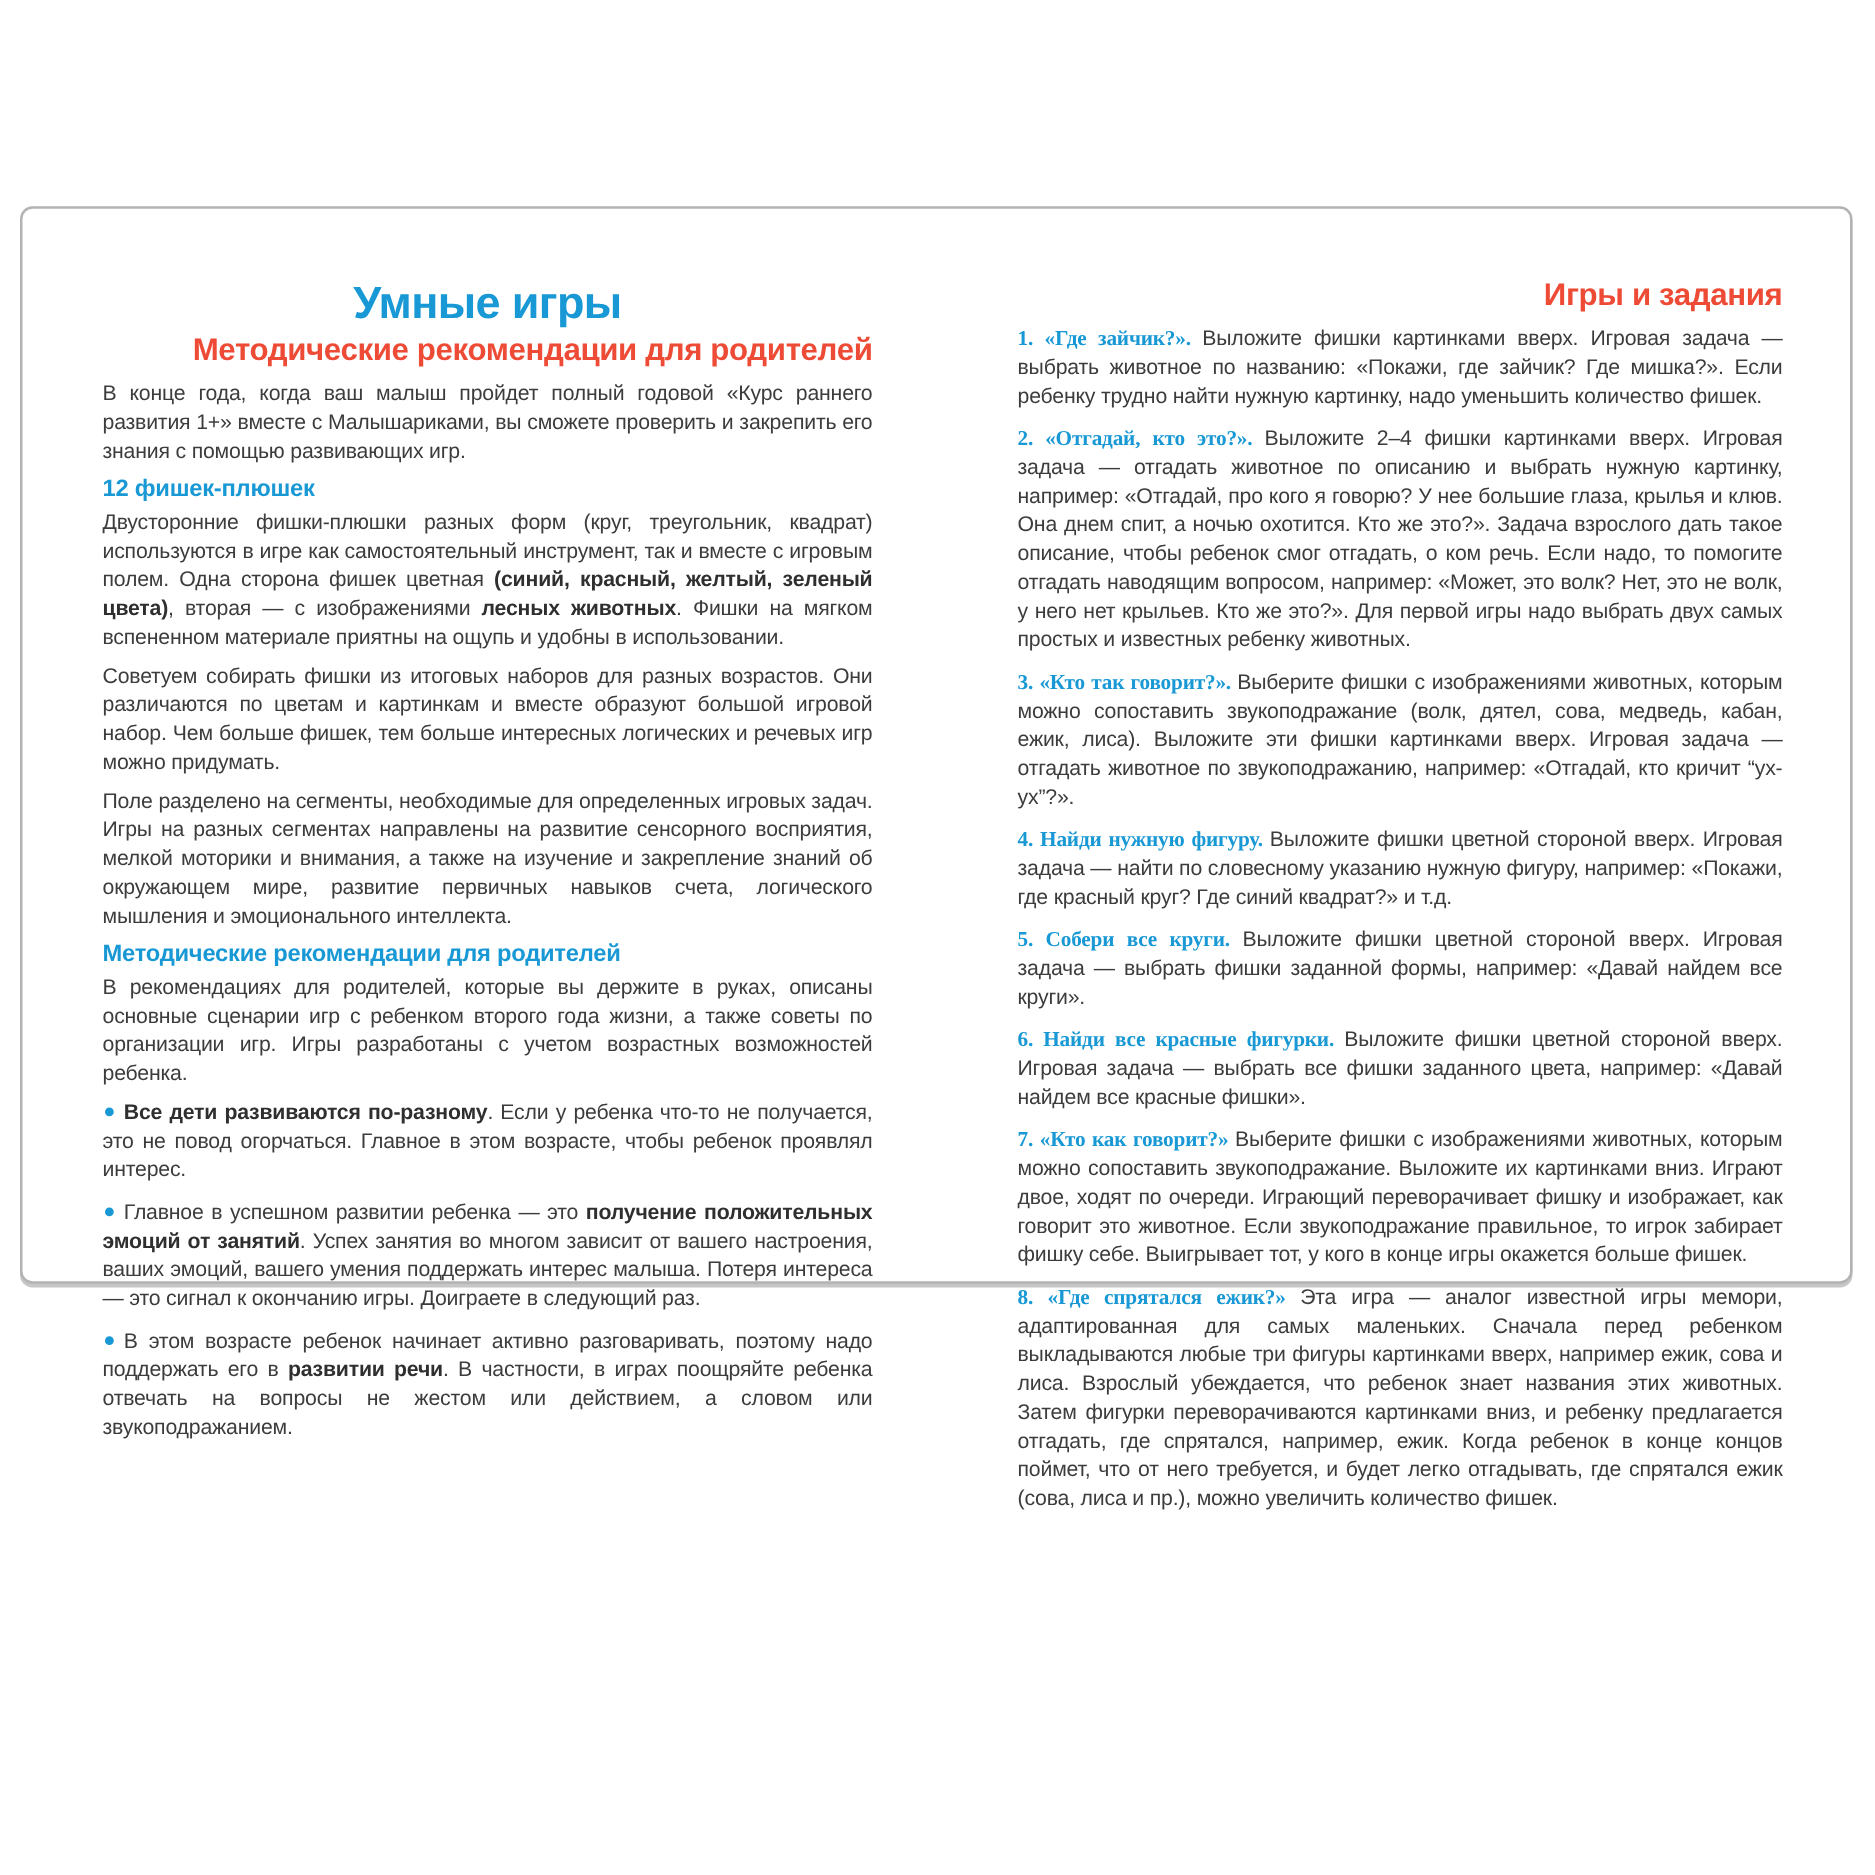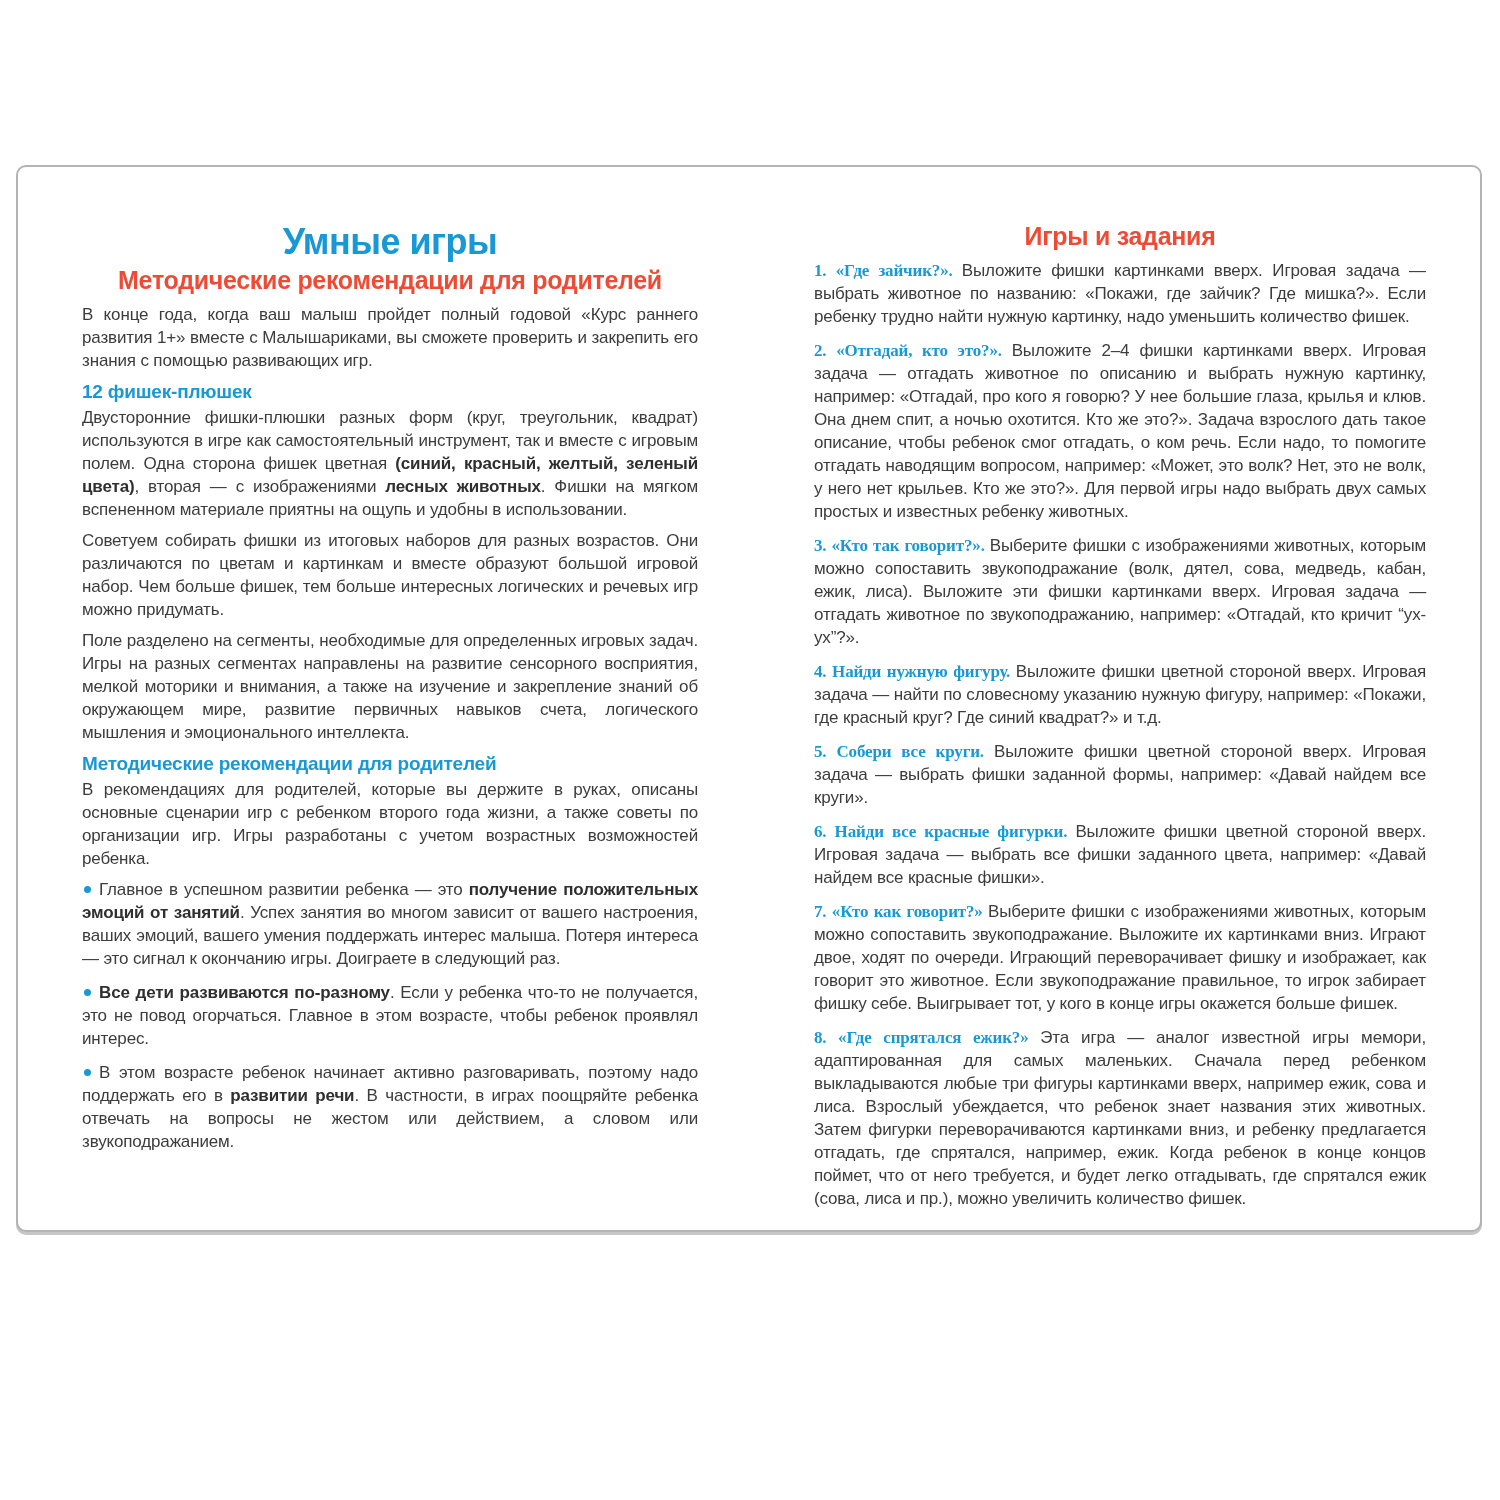--- a/index.html
+++ b/index.html
@@ -2,37 +2,37 @@
 <html style="--blue: #1898d4; --red: #ee4b36; --text: #3c3c3c; --border: #b3b3b3;"><head>
 <meta charset="utf-8">
 <style>
   html,body{margin:0;padding:0;background:#ffffff;}
   body{
     width:1500px;height:1500px;position:relative;
     font-family:"Liberation Sans","DejaVu Sans",sans-serif;
     color:var(--text,#3c3c3c);
   }
   .card{
-    position:absolute;left:16px;top:165px;width:1466px;height:1067px;
+    position:absolute;left:16px;top:165px;width:1466px;height:862px;
     background:#ffffff;
     border:2px solid var(--border,#b3b3b3);
     border-radius:10px;
     box-shadow:0 3px 0 #c6c6c6;
     box-sizing:border-box;
   }
   .col{position:absolute;top:54px;}
   .col-left{left:64px;width:616px;}
   .col-right{left:796px;width:612px;}
   h1,h2,h3,p{margin:0;padding:0;}
   h1{
     font-size:36px;line-height:42px;font-weight:bold;text-align:center;
     color:var(--blue,#1898d4);letter-spacing:-0.5px;margin-bottom:2px;
   }
   h2{
-    font-size:25px;line-height:30px;font-weight:bold;text-align:center;
+    font-size:25px;line-height:30px;font-weight:bold;text-align:right;
     color:var(--red,#ee4b36);letter-spacing:-0.3px;
   }
   h2.subtitle{margin-bottom:8px;}
   h2.section{margin-top:10px;margin-bottom:8px;}
   h3{
     font-size:19px;line-height:24px;font-weight:bold;
     color:var(--blue,#1898d4);margin-bottom:2px;letter-spacing:-0.2px;
   }
   p.body{
     font-size:17px;line-height:23px;text-align:justify;
@@ -61,22 +61,22 @@
     <h3>12 фишек-плюшек</h3>
     <p class="body"><span><span>Двусторонние фишки-плюшки разных форм (круг, треугольник, квадрат) используются в игре как самостоятельный инструмент, так и вместе с игровым полем. Одна сторона фишек цветная </span><span class="b">(синий, красный, желтый, зеленый цвета)</span><span>, вторая — с изображениями </span><span class="b">лесных животных</span><span>. Фишки на мягком вспененном материале приятны на ощупь и удобны в использовании.</span></span></p>
     <p class="body"><span><span>Советуем собирать фишки из итоговых наборов для разных возрастов. Они различаются по цветам и картинкам и вместе образуют большой игровой набор. Чем больше фишек, тем больше интересных логических и речевых игр можно придумать.</span></span></p>
 
     <p class="body"><span><span>Поле разделено на сегменты, необходимые для определенных игровых задач. Игры на разных сегментах направлены на развитие сенсорного восприятия, мелкой моторики и внимания, а также на изучение и закрепление знаний об окружающем мире, развитие первичных навыков счета, логического мышления и эмоционального интеллекта.</span></span></p>
 
     <h3>Методические рекомендации для родителей</h3>
     <p class="body"><span><span>В рекомендациях для родителей, которые вы держите в руках, описаны основные сценарии игр с ребенком второго года жизни, а также советы по организации игр. Игры разработаны с учетом возрастных возможностей ребенка.</span></span></p>
 
 
+    <p class="body bullet-item"><span class="dot"></span><span><span class="b">Все дети развиваются по-разному</span><span>. Если у ребенка что-то не получается, это не повод огорчаться. Главное в этом возрасте, чтобы ребенок проявлял интерес.</span></span></p>
     <p class="body bullet-item"><span class="dot"></span><span><span>Главное в успешном развитии ребенка — это </span><span class="b">получение положительных эмоций от занятий</span><span>. Успех занятия во многом зависит от вашего настроения, ваших эмоций, вашего умения поддержать интерес малыша. Потеря интереса — это сигнал к окончанию игры. Доиграете в следующий раз.</span></span></p>
-    <p class="body bullet-item"><span class="dot"></span><span><span class="b">Все дети развиваются по-разному</span><span>. Если у ребенка что-то не получается, это не повод огорчаться. Главное в этом возрасте, чтобы ребенок проявлял интерес.</span></span></p>
     <p class="body bullet-item"><span class="dot"></span><span><span>В этом возрасте ребенок начинает активно разговаривать, поэтому надо поддержать его в </span><span class="b">развитии речи</span><span>. В частности, в играх поощряйте ребенка отвечать на вопросы не жестом или действием, а словом или звукоподражанием.</span></span></p>
   </div>
 
   <div class="col col-right">
     <h2 class="subtitle">Игры и задания</h2>
 
     <p class="body item"><span class="lead">1. «Где зайчик?». </span><span>Выложите фишки картинками вверх. Игровая задача — выбрать животное по названию: «Покажи, где зайчик? Где мишка?». Если ребенку трудно найти нужную картинку, надо уменьшить количество фишек.</span></p>
     <p class="body item"><span class="lead">2. «Отгадай, кто это?». </span><span>Выложите 2–4 фишки картинками вверх. Игровая задача — отгадать животное по описанию и выбрать нужную картинку, например: «Отгадай, про кого я говорю? У нее большие глаза, крылья и клюв. Она днем спит, а ночью охотится. Кто же это?». Задача взрослого дать такое описание, чтобы ребенок смог отгадать, о ком речь. Если надо, то помогите отгадать наводящим вопросом, например: «Может, это волк? Нет, это не волк, у него нет крыльев. Кто же это?». Для первой игры надо выбрать двух самых простых и известных ребенку животных.</span></p>
     <p class="body item"><span class="lead">3. «Кто так говорит?». </span><span>Выберите фишки с изображениями животных, которым можно сопоставить звукоподражание (волк, дятел, сова, медведь, кабан, ежик, лиса). Выложите эти фишки картинками вверх. Игровая задача — отгадать животное по звукоподражанию, например: «Отгадай, кто кричит “ух-ух”?».</span></p>
     <p class="body item"><span class="lead">4. Найди нужную фигуру. </span><span>Выложите фишки цветной стороной вверх. Игровая задача — найти по словесному указанию нужную фигуру, например: «Покажи, где красный круг? Где синий квадрат?» и т.д.</span></p>

